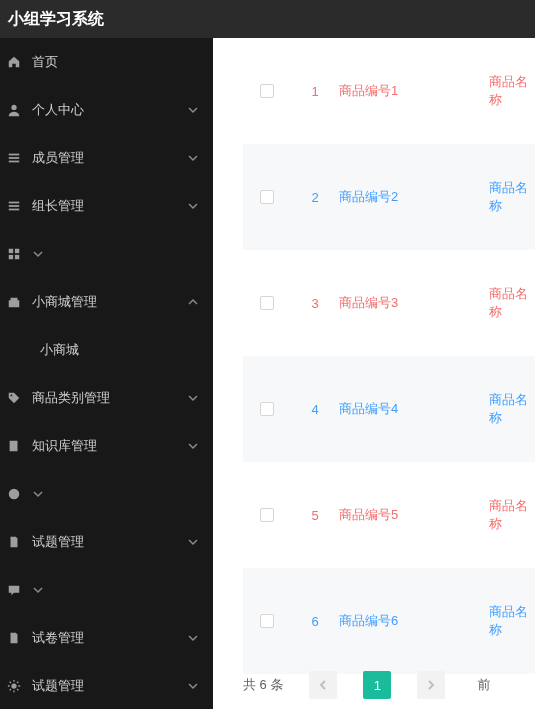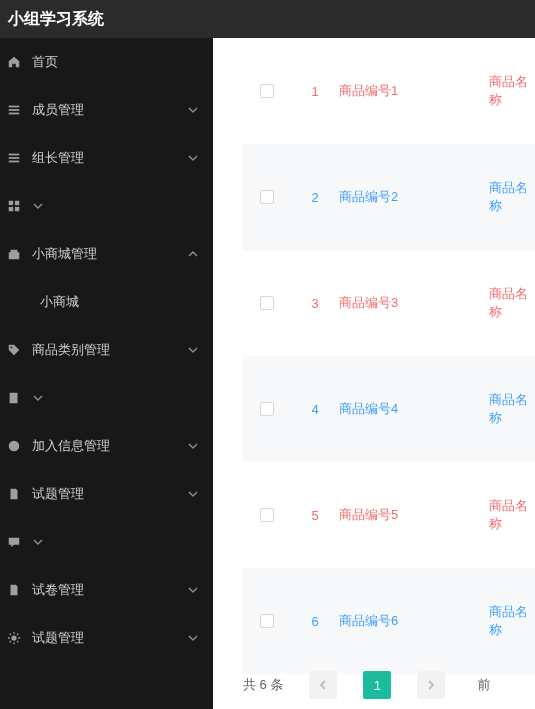--- a/index.html
+++ b/index.html
@@ -49,20 +49,32 @@
         <span class="menu-icon">
           <svg viewBox="0 0 16 16">
             <path d="M2 7 L8 2 L14 7 V14 H10 V10 H6 V14 H2 Z"></path>
           </svg>
         </span>
         <span class="menu-label">首页</span>
       </div>
       <div class="menu-item">
         <span class="menu-icon">
           <svg viewBox="0 0 16 16">
+            <circle cx="8" cy="5" r="3"></circle>
+            <path d="M2 15 C2 11 6 10 8 10 C10 10 14 11 14 15 Z"></path>
+          </svg>
+        </span>
+        <span class="menu-label">个人中心</span>
+        <span class="menu-arrow"><svg viewBox="0 0 12 12">
+            <path d="M2 4 L6 8 L10 4"></path>
+          </svg></span>
+      </div>
+      <div class="menu-item">
+        <span class="menu-icon">
+          <svg viewBox="0 0 16 16">
             <rect x="2" y="3" width="12" height="2"></rect>
             <rect x="2" y="7" width="12" height="2"></rect>
             <rect x="2" y="11" width="12" height="2"></rect>
           </svg>
         </span>
         <span class="menu-label">成员管理</span>
         <span class="menu-arrow"><svg viewBox="0 0 12 12">
             <path d="M2 4 L6 8 L10 4"></path>
           </svg></span>
       </div>
@@ -118,31 +130,31 @@
         <span class="menu-arrow"><svg viewBox="0 0 12 12">
             <path d="M2 4 L6 8 L10 4"></path>
           </svg></span>
       </div>
       <div class="menu-item">
         <span class="menu-icon">
           <svg viewBox="0 0 16 16">
             <path d="M3 2 H12 V14 H3 Z M3 2 V14"></path>
           </svg>
         </span>
+        <span class="menu-label">知识库管理</span>
         <span class="menu-arrow"><svg viewBox="0 0 12 12">
             <path d="M2 4 L6 8 L10 4"></path>
           </svg></span>
       </div>
       <div class="menu-item">
         <span class="menu-icon">
           <svg viewBox="0 0 16 16">
             <circle cx="8" cy="8" r="6"></circle>
           </svg>
         </span>
-        <span class="menu-label">加入信息管理</span>
         <span class="menu-arrow"><svg viewBox="0 0 12 12">
             <path d="M2 4 L6 8 L10 4"></path>
           </svg></span>
       </div>
       <div class="menu-item">
         <span class="menu-icon">
           <svg viewBox="0 0 16 16">
             <path d="M4 2 H10 L12 4 V14 H4 Z"></path>
           </svg>
         </span>

